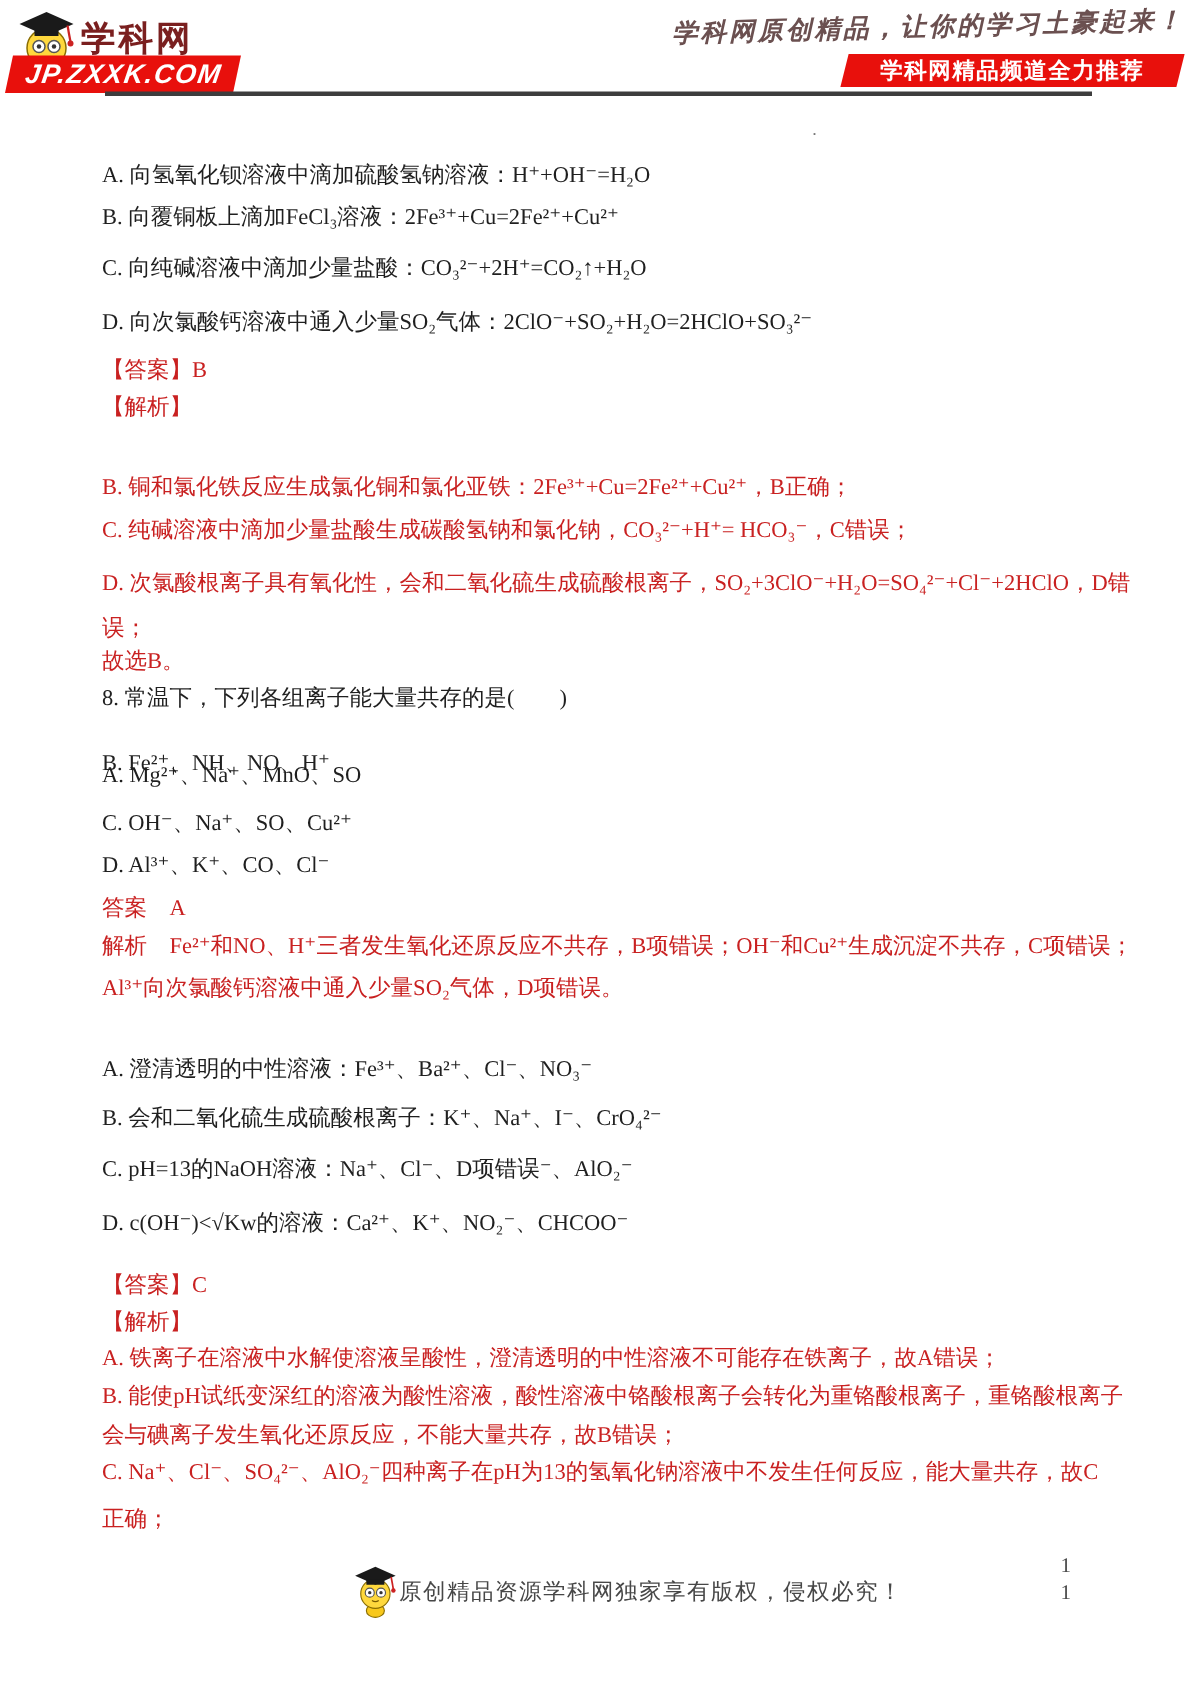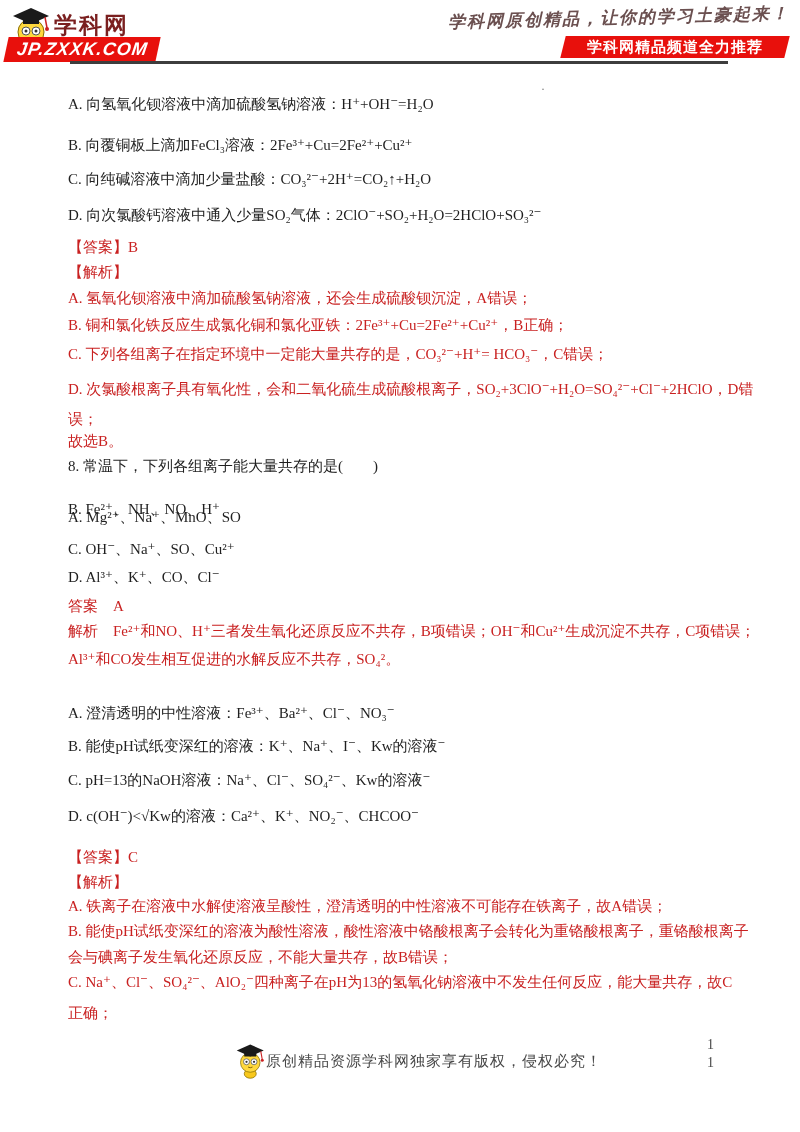--- a/index.html
+++ b/index.html
@@ -69,47 +69,46 @@
   <div class="slogan">学科网原创精品，让你的学习土豪起来！</div>
 
   <div class="promo">
     <span>学科网精品频道全力推荐</span>
   </div>
 
   <div class="divider"></div>
 
   <span class="stray">·</span>
 
-  <p class="ln blk" style="top:94px">A. 向氢氧化钡溶液中滴加硫酸氢钠溶液：H⁺+OH⁻=H₂O</p>
+  <p class="ln blk" style="top:107px">A. 向氢氧化钡溶液中滴加硫酸氢钠溶液：H⁺+OH⁻=H₂O</p>
   <p class="ln blk" style="top:135px">B. 向覆铜板上滴加FeCl₃溶液：2Fe³⁺+Cu=2Fe²⁺+Cu²⁺</p>
   <p class="ln blk" style="top:169px">C. 向纯碱溶液中滴加少量盐酸：CO₃²⁻+2H⁺=CO₂↑+H₂O</p>
   <p class="ln blk" style="top:205px">D. 向次氯酸钙溶液中通入少量SO₂气体：2ClO⁻+SO₂+H₂O=2HClO+SO₃²⁻</p>
 
   <p class="ln red" style="top:237px">【答案】B</p>
   <p class="ln red" style="top:262px">【解析】</p>
-  <p class="ln red" style="top:288px">A. 氢氧化钡溶液中滴加硫酸氢钠溶液，还会生成硫酸钡沉淀，A错误；</p>
   <p class="ln red" style="top:315px">B. 铜和氯化铁反应生成氯化铜和氯化亚铁：2Fe³⁺+Cu=2Fe²⁺+Cu²⁺，B正确；</p>
-  <p class="ln red" style="top:344px">C. 下列各组离子在指定环境中一定能大量共存的是，CO₃²⁻+H⁺= HCO₃⁻，C错误；</p>
+  <p class="ln red" style="top:344px">C. 纯碱溶液中滴加少量盐酸生成碳酸氢钠和氯化钠，CO₃²⁻+H⁺= HCO₃⁻，C错误；</p>
   <p class="ln red" style="top:379px">D. 次氯酸根离子具有氧化性，会和二氧化硫生成硫酸根离子，SO₂+3ClO⁻+H₂O=SO₄²⁻+Cl⁻+2HClO，D错</p>
   <p class="ln red" style="top:409px">误；</p>
   <p class="ln red" style="top:431px">故选B。</p>
 
   <p class="ln blk" style="top:456px">8. 常温下，下列各组离子能大量共存的是(　　)</p>
   <p class="ln blk" style="top:507px">A. Mg²⁺、Na⁺、MnO、SO</p>
   <p class="ln blk" style="top:499px">B. Fe²⁺、NH、NO、H⁺</p>
   <p class="ln blk" style="top:539px">C. OH⁻、Na⁺、SO、Cu²⁺</p>
   <p class="ln blk" style="top:567px">D. Al³⁺、K⁺、CO、Cl⁻</p>
 
   <p class="ln red" style="top:596px">答案　A</p>
   <p class="ln red" style="top:621px">解析　Fe²⁺和NO、H⁺三者发生氧化还原反应不共存，B项错误；OH⁻和Cu²⁺生成沉淀不共存，C项错误；</p>
-  <p class="ln red" style="top:649px">Al³⁺和CO发生相互促进的水解反应不共存，SO₄²。</p>
+  <p class="ln red" style="top:649px">Al³⁺向次氯酸钙溶液中通入少量SO₂气体，D项错误。</p>
 
   <p class="ln blk" style="top:703px">A. 澄清透明的中性溶液：Fe³⁺、Ba²⁺、Cl⁻、NO₃⁻</p>
-  <p class="ln blk" style="top:736px">B. 能使pH试纸变深红的溶液：K⁺、Na⁺、I⁻、Kw的溶液⁻</p>
-  <p class="ln blk" style="top:770px">C. pH=13的NaOH溶液：Na⁺、Cl⁻、SO₄²⁻、Kw的溶液⁻</p>
+  <p class="ln blk" style="top:736px">B. 会和二氧化硫生成硫酸根离子：K⁺、Na⁺、I⁻、CrO₄²⁻</p>
+  <p class="ln blk" style="top:770px">C. pH=13的NaOH溶液：Na⁺、Cl⁻、D项错误⁻、AlO₂⁻</p>
   <p class="ln blk" style="top:806px">D. c(OH⁻)&lt;√Kw的溶液：Ca²⁺、K⁺、NO₂⁻、CHCOO⁻</p>
 
   <p class="ln red" style="top:847px">【答案】C</p>
   <p class="ln red" style="top:872px">【解析】</p>
   <p class="ln red" style="top:896px">A. 铁离子在溶液中水解使溶液呈酸性，澄清透明的中性溶液不可能存在铁离子，故A错误；</p>
   <p class="ln red" style="top:921px">B. 能使pH试纸变深红的溶液为酸性溶液，酸性溶液中铬酸根离子会转化为重铬酸根离子，重铬酸根离子</p>
   <p class="ln red" style="top:947px">会与碘离子发生氧化还原反应，不能大量共存，故B错误；</p>
   <p class="ln red" style="top:972px">C. Na⁺、Cl⁻、SO₄²⁻、AlO₂⁻四种离子在pH为13的氢氧化钠溶液中不发生任何反应，能大量共存，故C</p>
   <p class="ln red" style="top:1003px">正确；</p>
 

